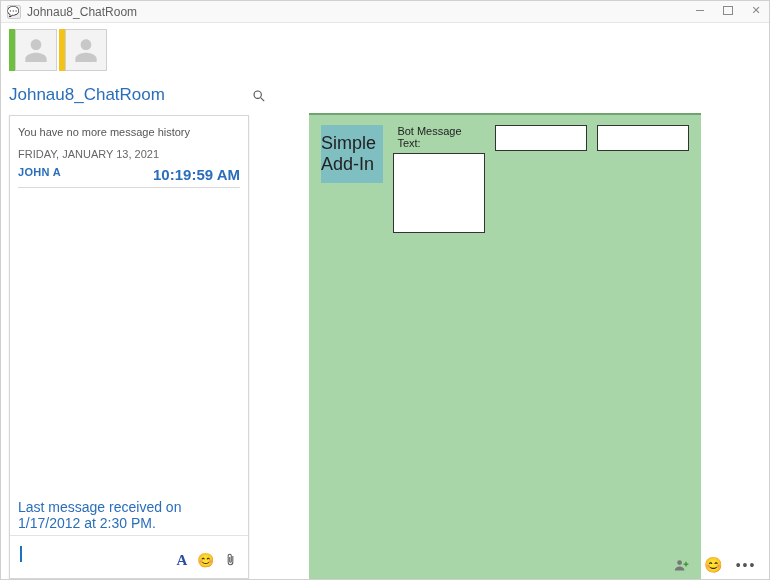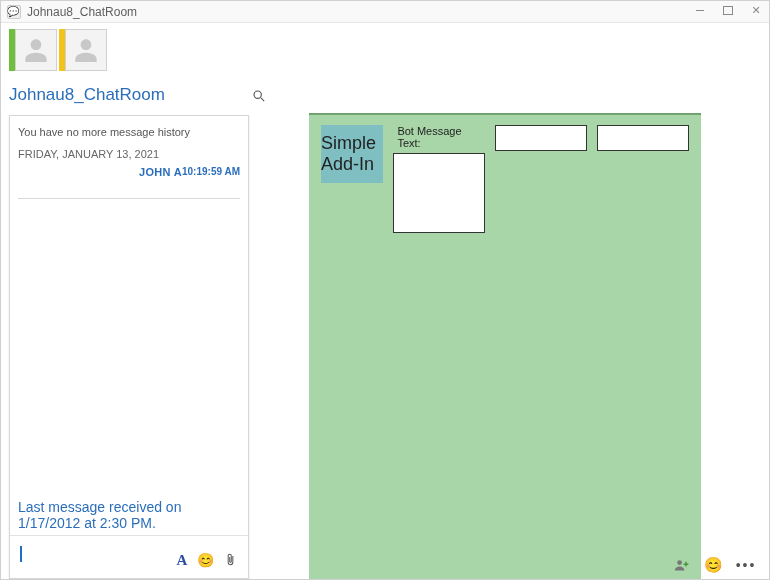--- a/index.html
+++ b/index.html
@@ -28,23 +28,23 @@
   .search-icon { width: 18px; height: 18px; color: #666; cursor: pointer; display: flex; align-items: center; justify-content: center; }
   .search-icon svg { width: 13px; height: 13px; stroke: #555; fill: none; stroke-width: 1.4; }
 
   .body-area { flex: 1; display: flex; padding: 0 8px 0 8px; gap: 60px; overflow: hidden; }
 
   
   .chat-panel { width: 240px; display: flex; flex-direction: column; margin-top: 6px; }
   .chat-card { flex: 1; border: 1px solid #d6d6d6; background: #fff; box-shadow: 0 1px 2px rgba(0,0,0,0.1); display: flex; flex-direction: column; padding: 10px 8px 6px 8px; overflow: hidden; }
   .hist { color: #555; font-size: 11px; margin-bottom: 10px; }
   .date { color: #666; font-size: 11px; margin-bottom: 6px; }
-  .msg-head { display: flex; justify-content: flex-end; border-bottom: 1px solid #d9d9d9; padding-bottom: 20px; margin-bottom: 8px; }
+  .msg-head { display: flex; justify-content: space-between; border-bottom: 1px solid #d9d9d9; padding-bottom: 4px; margin-bottom: 8px; }
   .sender { color: #2a6ebb; font-weight: 600; font-size: 11px; letter-spacing: .3px; }
-  .time { color: #2a6ebb; font-weight: 600; font-size: 10px; }
+  .time { color: #2a6ebb; font-weight: 600; font-size: 15px; }
   .msg-body { font-size: 11px; color: #333; padding-left: 14px; flex: 1; }
   .bullet { list-style: disc; margin-left: 4px; }
   .last-line { color: #2a6ebb; font-size: 14px; margin-top: auto; padding-top: 6px; }
   .compose-sep { height: 1px; background: #e2e2e2; margin: 4px -8px 0 -8px; }
   .compose { height: 36px; display: flex; align-items: center; position: relative; }
   .cursor { width: 2px; height: 16px; background: #1e70c5; margin-left: 2px; }
   .compose-icons { position: absolute; right: 2px; bottom: 4px; display: flex; gap: 8px; align-items: center; }
   .ic { width: 16px; height: 16px; display: flex; align-items: center; justify-content: center; cursor: pointer; }
   .ic-font { font-family: "Times New Roman", serif; font-weight: bold; color: #2a4da0; font-size: 15px; }
   .ic-smile { font-size: 14px; }

